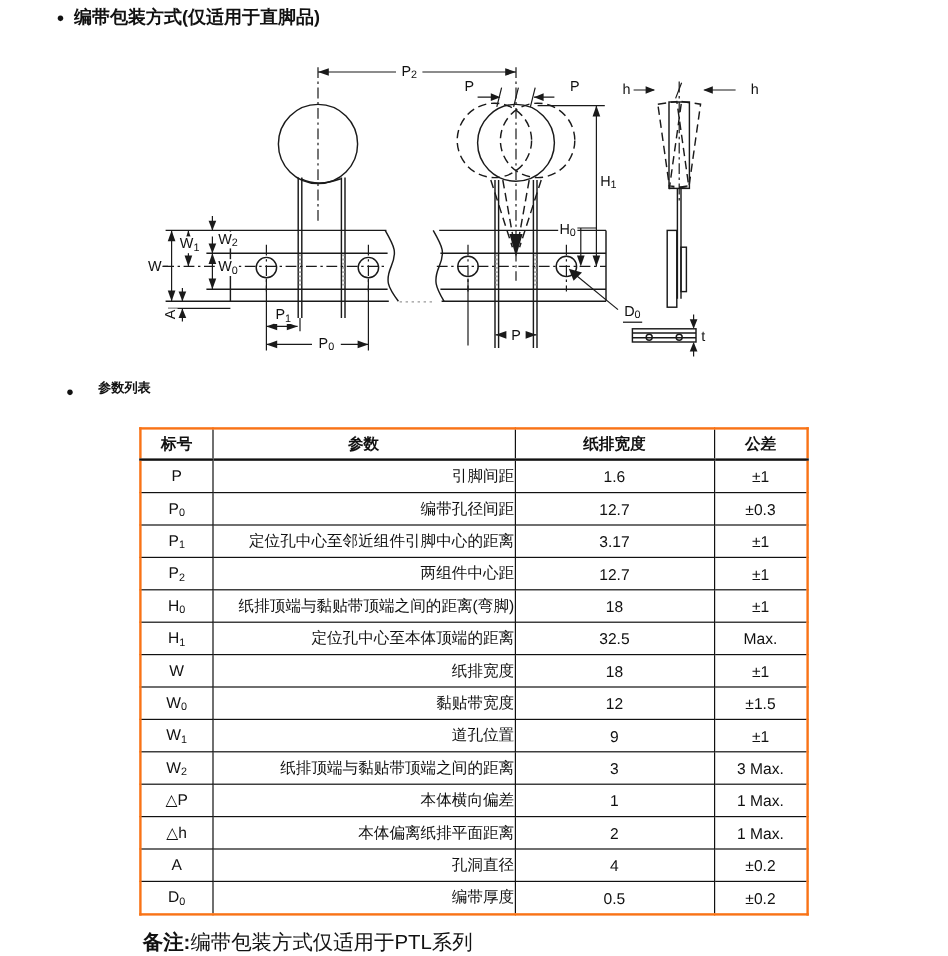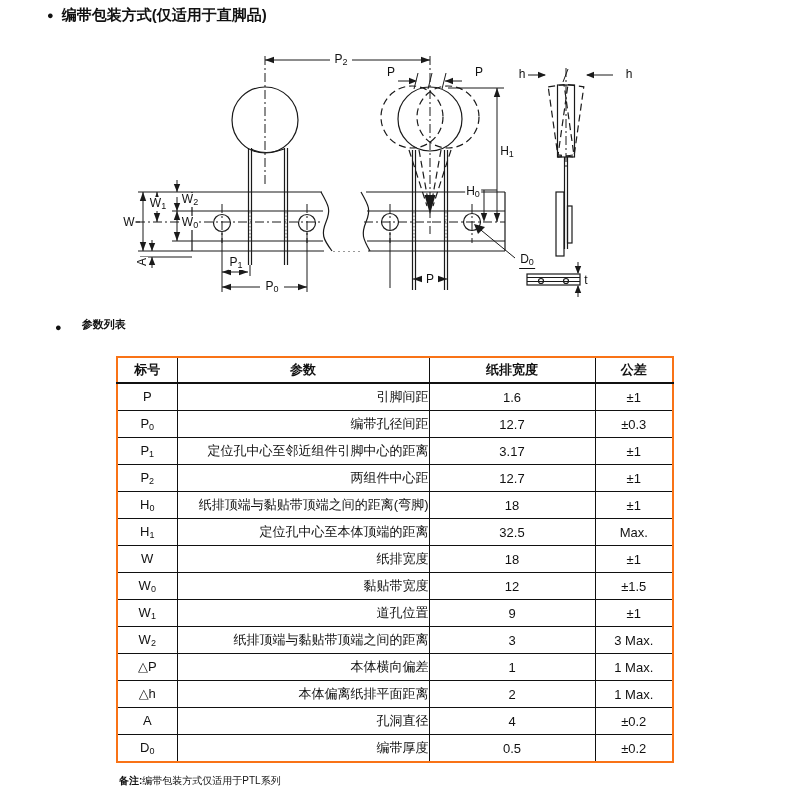--- a/index.html
+++ b/index.html
@@ -46,21 +46,21 @@
   #param-table th{
     border:1px solid #111;border-bottom:2px solid #111;
     height:24px;font-weight:bold;text-align:center;padding:0;
   }
   #param-table td{
     border:1px solid #111;height:26px;text-align:center;padding:0;
   }
   #param-table td.param{text-align:right;padding-left:10px;}
   #param-table sub{font-size:9px;vertical-align:-2px;}
 
-  #note-line{position:absolute;left:119px;top:774px;font-size:10px;text-align:center;}
+  #note-line{position:absolute;left:119px;top:774px;font-size:17px;text-align:center;}
   #note-line b{font-weight:bold;}
 </style>
 </head>
 <body>
 
 <div class="bullet-line" id="title-block">
   <span class="bullet-dot">●</span>
   <span class="title-text">编带包装方式(仅适用于直脚品)</span>
 </div>
 

